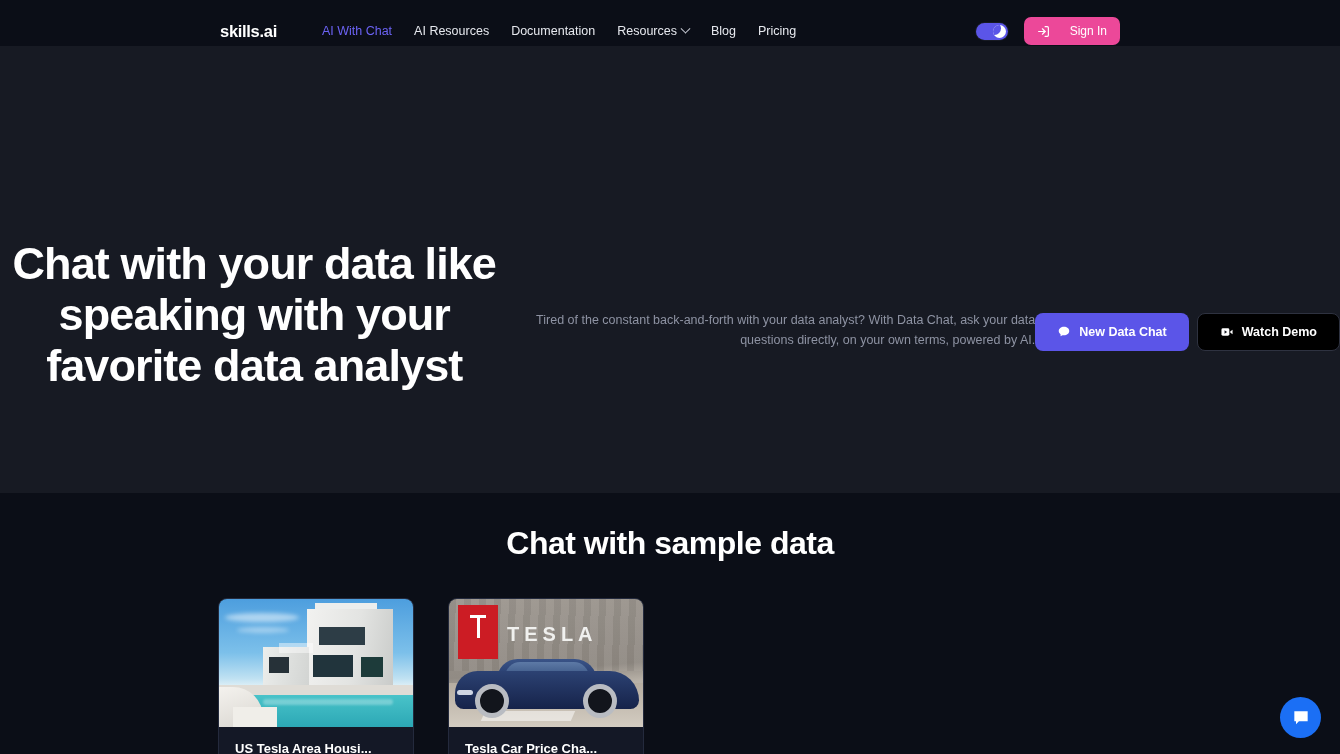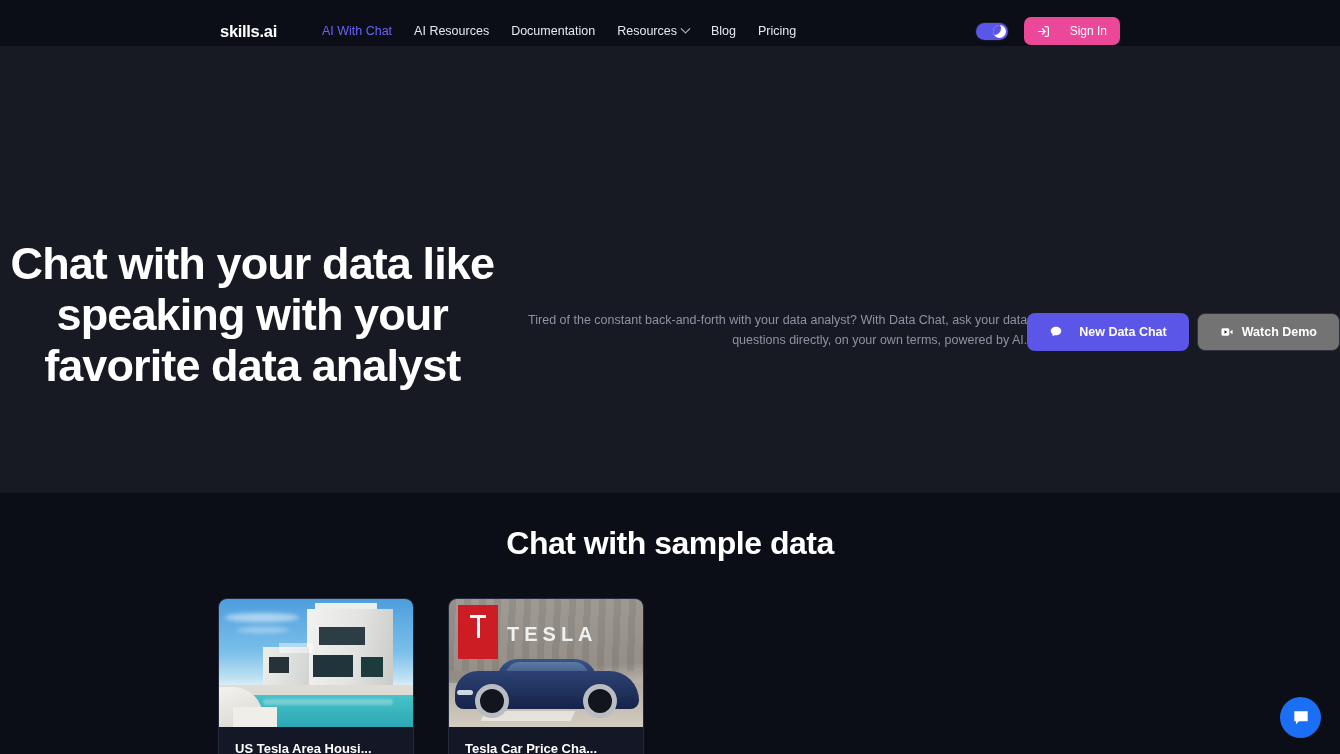--- a/index.html
+++ b/index.html
@@ -142,37 +142,37 @@
     color: #8e93a3;
   }
   .cta-row {
     margin-top: 35px;
     display: flex;
     gap: 8px;
   }
   .btn-primary {
     display: flex;
     align-items: center;
-    gap: 16px;
+    gap: 8px;
     background: #5b55e8;
     color: #fff;
     font-size: 12.5px;
     font-weight: 600;
     border: none;
     border-radius: 8px;
     padding: 12px 22px;
     cursor: pointer;
     white-space: nowrap;
     font-family: "Liberation Sans", sans-serif;
   }
   .btn-secondary {
     display: flex;
     align-items: center;
     gap: 8px;
-    background: #737373;
+    background: #000000;
     color: #ffffff;
     font-size: 12.5px;
     font-weight: 600;
     border: 1px solid #2e3240;
     border-radius: 8px;
     padding: 0 22px;
     cursor: pointer;
     white-space: nowrap;
     font-family: "Liberation Sans", sans-serif;
   }

